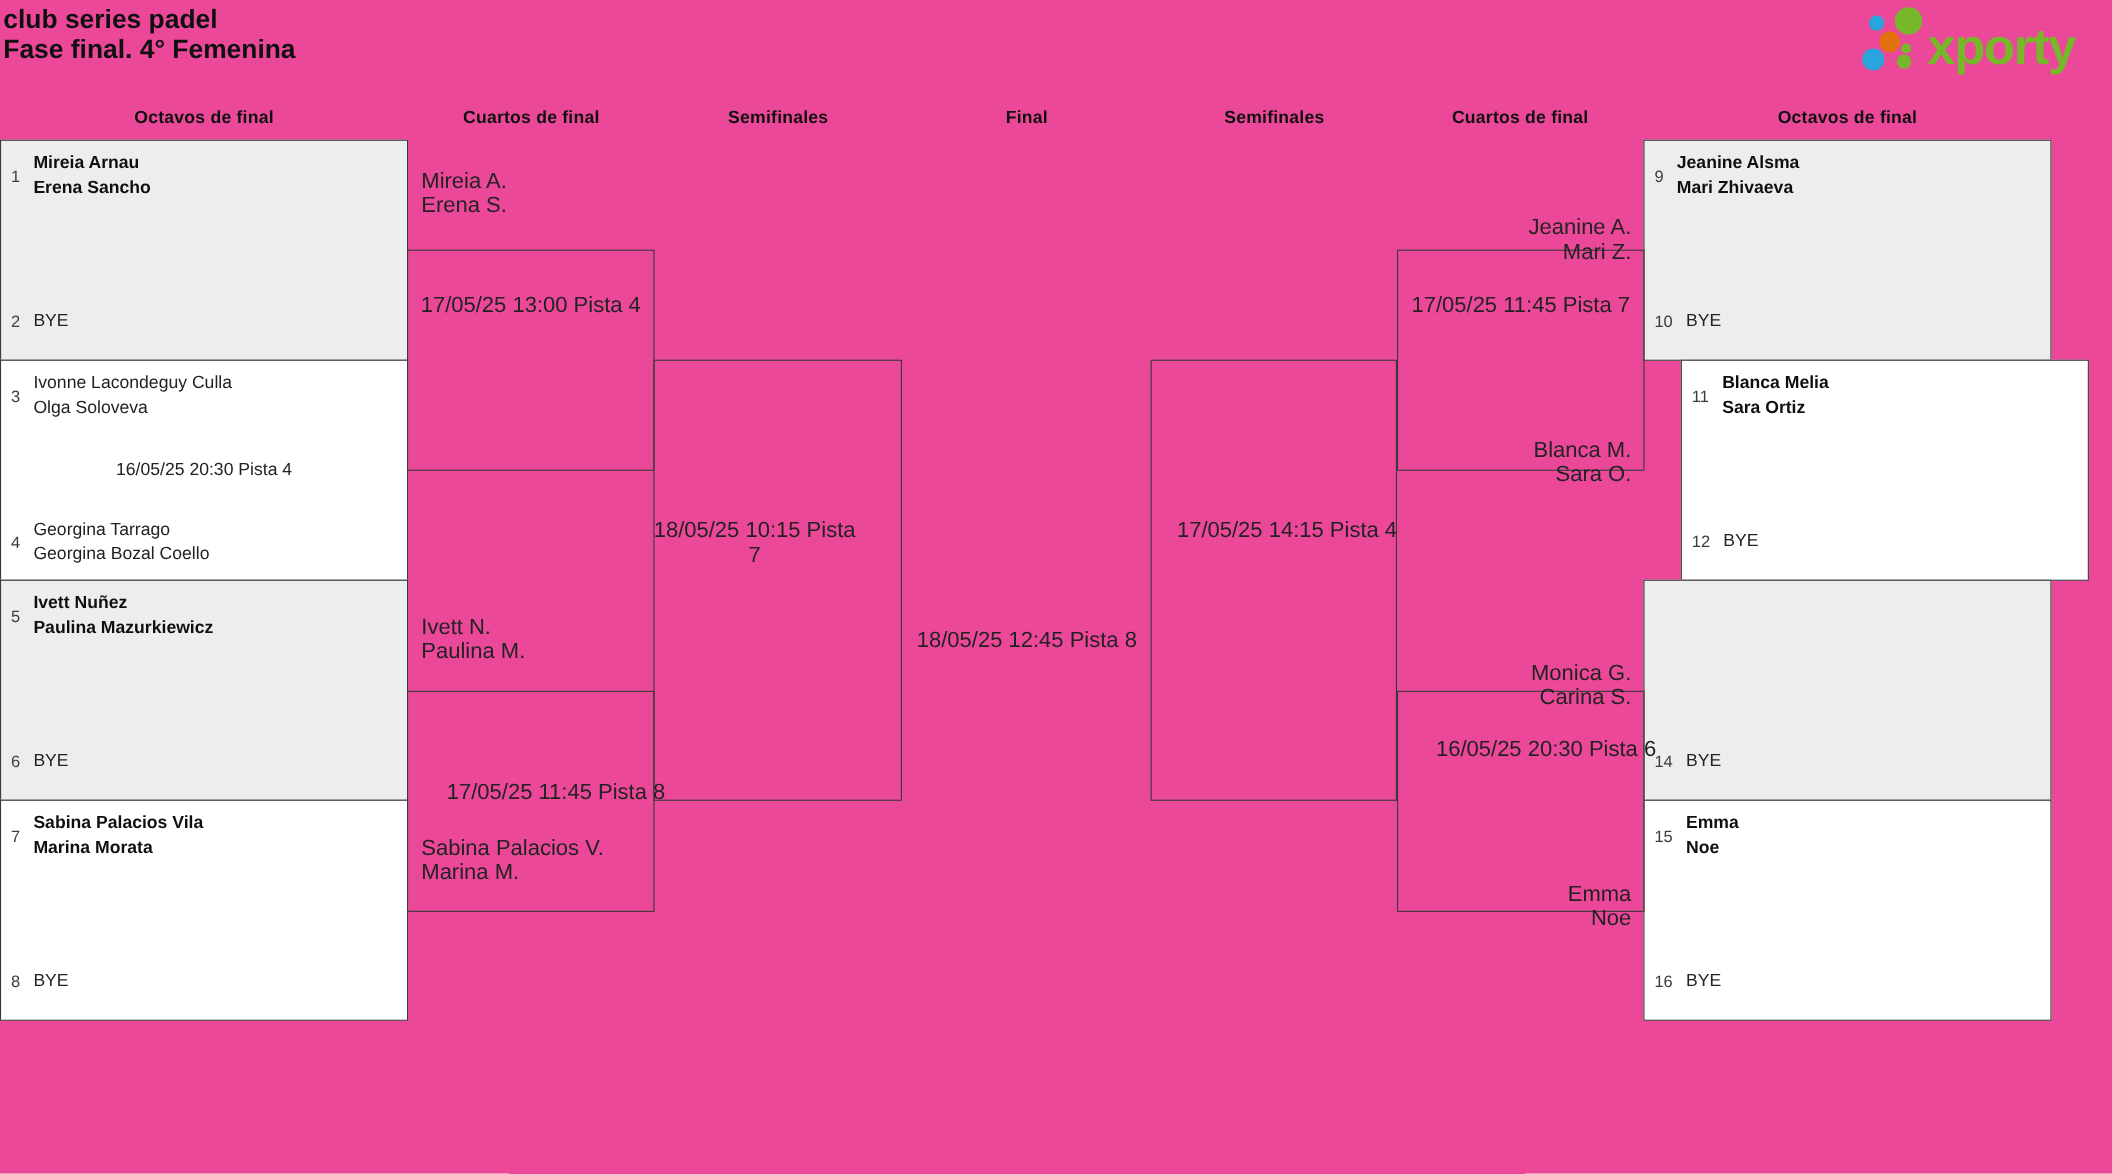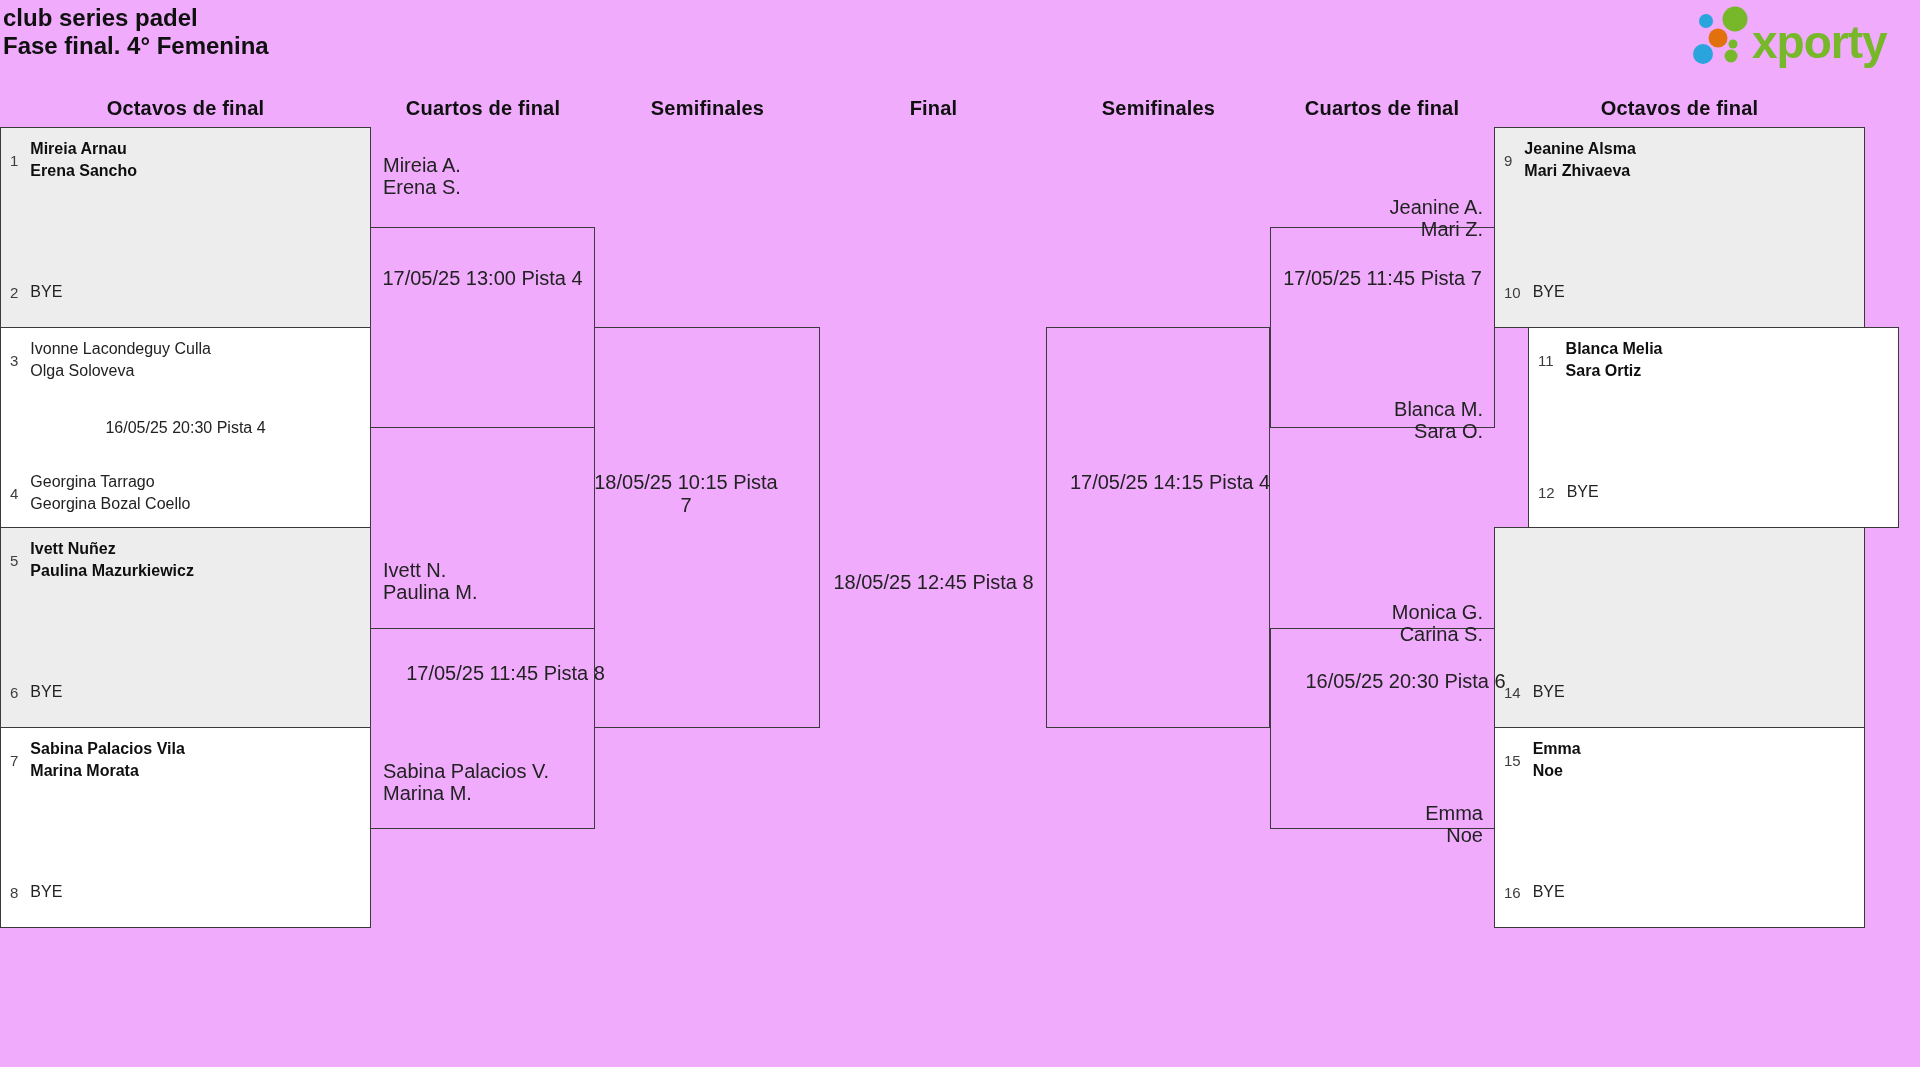--- a/index.html
+++ b/index.html
@@ -1,27 +1,27 @@
 <!DOCTYPE html>
 <html><head>
 <meta charset="utf-8">
 <style>
   html,body{margin:0;padding:0;background:#fff;}
-  .page{position:relative;width:1920px;height:1067px;background:#f0abfc;overflow:hidden;
+  .page{position:relative;width:1920px;height:1067px;background:#ec4899;overflow:hidden;
         font-family:"Liberation Sans",sans-serif;color:#1c1c1c;}
 
   
   .title{position:absolute;left:3px;top:4px;font-size:24px;line-height:28px;font-weight:600;color:#101010;}
   .title span{display:block;}
 
   
   .logo{position:absolute;left:1688px;top:2px;width:235px;height:72px;}
 
   
-  .hdr{position:absolute;top:98px;height:20px;font-size:20px;line-height:20px;font-weight:600;
+  .hdr{position:absolute;top:98px;height:20px;font-size:16px;line-height:20px;font-weight:600;
        text-align:center;color:#101010;letter-spacing:.2px;}
 
   
   .obox{position:absolute;width:371px;height:201px;border:1px solid #3a3a3a;background:#ffffff;box-sizing:border-box;}
   .obox.gray{background:#ededed;}
   .team{position:absolute;left:9px;right:6px;display:flex;gap:12px;align-items:center;}
   .team.top{top:10px;}
   .team.bot{bottom:12px;}
   .team.bot.bye{bottom:24px;}
   .seed{font-size:15px;color:#3d3d3d;flex:none;}
@@ -224,20 +224,20 @@
   <div class="qlabel right" style="right:437px;top:559px">
     <span>Monica G.</span>
     <span>Carina S.</span>
   </div>
   <div class="qlabel right" style="right:437px;top:760px">
     <span>Emma</span>
     <span>Noe</span>
   </div>
 
   <div class="sched" style="left:370px;top:267px;width:225px">17/05/25 13:00 Pista 4</div>
-  <div class="sched" style="left:370px;top:662px;width:271px">17/05/25 11:45 Pista 8</div>
+  <div class="sched" style="left:370px;top:709px;width:271px">17/05/25 11:45 Pista 8</div>
   <div class="sched" style="left:1270px;top:267px;width:225px">17/05/25 11:45 Pista 7</div>
   <div class="sched" style="left:1270px;top:670px;width:271px">16/05/25 20:30 Pista 6</div>
   <div class="sched" style="left:594px;top:471px;width:184px">18/05/25 10:15 Pista 7</div>
   <div class="sched" style="left:1046px;top:471px;width:248px">17/05/25 14:15 Pista 4</div>
   <div class="sched" style="left:820px;top:571px;width:227px">18/05/25 12:45 Pista 8</div>
 
 </div>
 
 </body></html>

